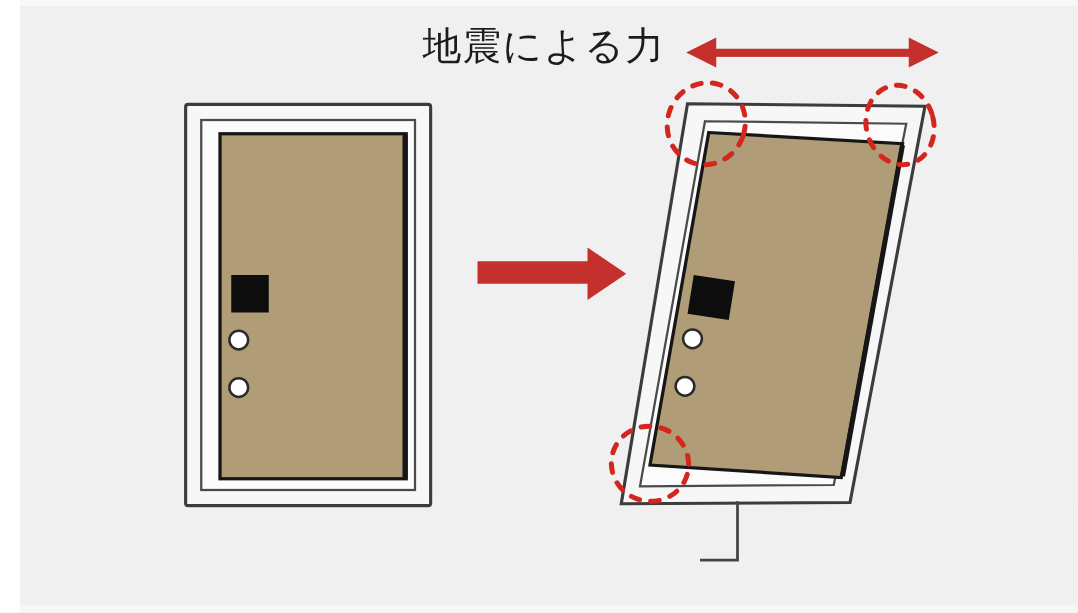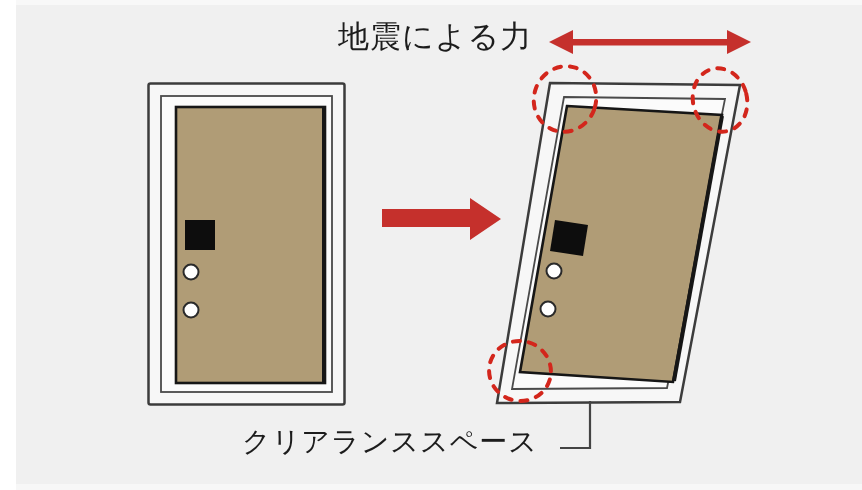--- a/index.html
+++ b/index.html
@@ -66,15 +66,14 @@
       <ellipse cx="565" cy="99" rx="31" ry="33" transform="rotate(20 565 99)" fill="none" stroke-width="4" stroke-linecap="round" stroke-dasharray="7 9" stroke="#d3261c"></ellipse>
       <ellipse cx="720" cy="100" rx="27" ry="32" transform="rotate(-14 720 100)" fill="none" stroke-width="4" stroke-linecap="round" stroke-dasharray="7 9" stroke="#d3261c"></ellipse>
       <ellipse cx="520" cy="371" rx="31" ry="30" transform="rotate(16 520 371)" fill="none" stroke-width="4" stroke-linecap="round" stroke-dasharray="7 9" stroke="#d3261c"></ellipse>
 
       <polyline points="590,401 590,448 560,448" fill="none" stroke-width="2.2" stroke="#444444"></polyline>
     </g>
   </svg>
 
   <div class="label label-seismic">地震による力</div>
 
-  <div class="label label-clearance">クリアランススペース</div>
 
 </div>
 
 </body></html>

